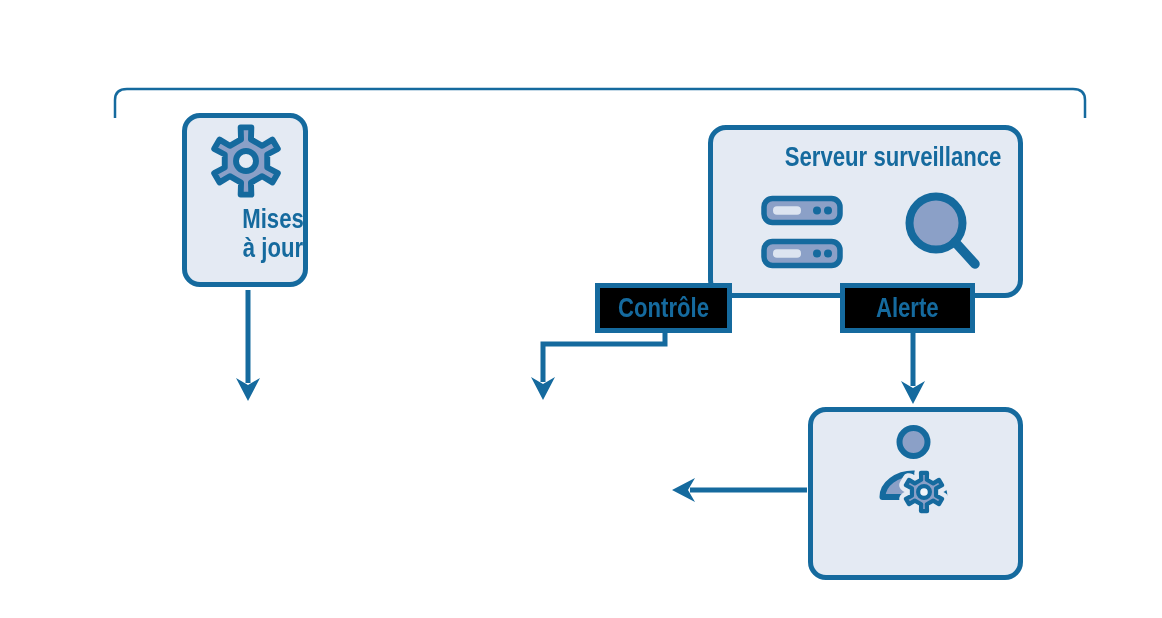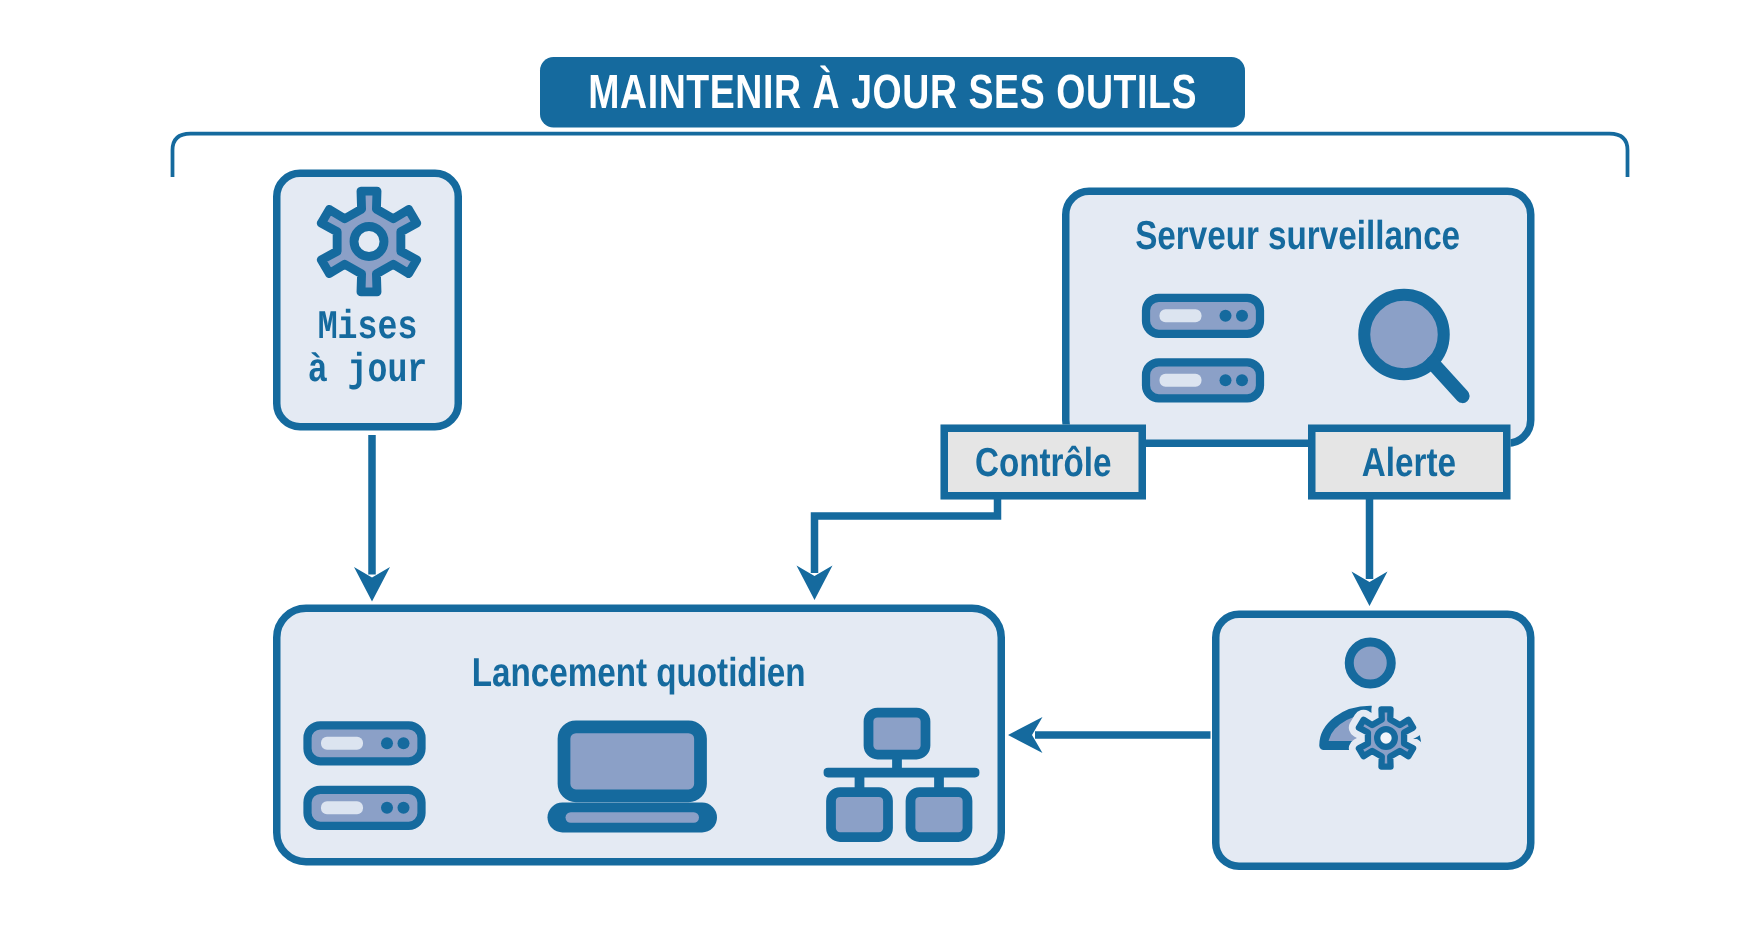--- a/index.html
+++ b/index.html
@@ -14,30 +14,30 @@
     display:flex;align-items:center;justify-content:center;
   }
   .banner .t{
     color:#ffffff;font-weight:bold;font-size:32px;white-space:nowrap;
     display:inline-block;transform:scaleX(0.78);transform-origin:center;letter-spacing:0.5px;
   }
   .card{
     position:absolute;background:#e4eaf3;border:5px solid #156a9e;border-radius:18px;z-index:2;
   }
   .tag{
-    position:absolute;background:#e5e5e5;border:5px solid #156a9e;border-radius:0;z-index:4;
-    display:flex;align-items:center;justify-content:center;margin-left:32px;
+    position:absolute;background:#000000;border:5px solid #156a9e;border-radius:0;z-index:4;
+    display:flex;align-items:center;justify-content:center;
   }
   .lbl{
     color:#156a9e;font-weight:bold;font-size:27px;white-space:nowrap;
     display:inline-block;transform:scaleX(0.82);transform-origin:center;
   }
-  .cardlabel{position:absolute;left:0;width:100%;text-align:center;}
+  .cardlabel{position:absolute;left:0;width:100%;text-align:center;padding-left:28px;}
   .icon{position:absolute;}
-  #card-mises{left:182px;top:113px;width:116px;height:164px;font-family:Liberation Mono, monospace;}
+  #card-mises{left:182px;top:113px;width:116px;height:164px;}
   #card-serveur{left:708px;top:125px;width:305px;height:163px;}
   #card-lancement{left:182px;top:403px;width:478px;height:164px;border-radius:22px;}
   #card-admin{left:808px;top:407px;width:205px;height:163px;}
   #tag-controle{left:595px;top:283px;width:127px;height:40px;}
   #tag-alerte{left:840px;top:283px;width:125px;height:40px;}
   .two-line span{display:block;line-height:29px;}
 </style>
 </head>
 <body>
 
@@ -48,23 +48,20 @@
       <rect x="4" y="3.5" width="76" height="24" rx="8.5" fill="#8ba0c7" stroke="#156a9e" stroke-width="5.5"></rect>
       <rect x="13" y="11.2" width="28" height="8.6" rx="4" fill="#dce4f0"></rect>
       <circle cx="57" cy="15.5" r="4" fill="#156a9e"></circle>
       <circle cx="68" cy="15.5" r="4" fill="#156a9e"></circle>
     </g>
   </defs>
 </svg>
 
 <div class="canvas">
 
-  <div class="banner">
-    <span class="t">MAINTENIR À JOUR SES OUTILS</span>
-  </div>
 
   <div class="card" id="card-mises">
     <svg class="icon" style="left:22px;top:6px" width="74" height="74" viewBox="0 0 100 100">
       <use href="#gear-shape" fill="#8ba0c7" stroke="#156a9e" stroke-width="8" stroke-linejoin="round"></use>
       <circle cx="50" cy="50" r="13.5" fill="#e4eaf3" stroke="#156a9e" stroke-width="8"></circle>
     </svg>
     <div class="cardlabel two-line" style="top:87px">
       <span class="lbl">Mises</span>
       <span class="lbl">à jour</span>
     </div>
@@ -87,42 +84,20 @@
   </div>
 
   <div class="tag" id="tag-controle">
     <span class="lbl">Contrôle</span>
   </div>
 
   <div class="tag" id="tag-alerte">
     <span class="lbl">Alerte</span>
   </div>
 
-  <div class="card" id="card-lancement">
-    <div class="cardlabel" style="top:25px">
-      <span class="lbl">Lancement quotidien</span>
-    </div>
-    <svg class="icon" style="left:13px;top:72px" width="86" height="31" viewBox="0 0 84 31">
-        <use href="#server-shape"></use>
-      </svg>
-    <svg class="icon" style="left:13px;top:115px" width="86" height="31" viewBox="0 0 84 31">
-        <use href="#server-shape"></use>
-      </svg>
-    <svg class="icon" style="left:176px;top:72px" width="117" height="78" viewBox="0 0 117 78">
-      <rect x="13" y="4.5" width="91" height="46" rx="8" fill="#8ba0c7" stroke="#156a9e" stroke-width="8.5"></rect>
-      <rect x="2" y="55" width="113" height="20" rx="10" fill="#156a9e"></rect>
-      <rect x="14" y="61.5" width="89" height="7" rx="3.5" fill="#8ba0c7"></rect>
-    </svg>
-    <svg class="icon" style="left:362px;top:63px" width="104" height="93" viewBox="0 0 104 93">
-      <path d="M49,30 L49,44 M3,44 L101,44 M24,44 L24,58 M77,44 L77,58" fill="none" stroke="#156a9e" stroke-width="6.5" stroke-linecap="round"></path>
-      <rect x="30" y="4" width="38" height="28" rx="6" fill="#8ba0c7" stroke="#156a9e" stroke-width="6.5"></rect>
-      <rect x="5" y="57" width="38" height="30" rx="6" fill="#8ba0c7" stroke="#156a9e" stroke-width="6.5"></rect>
-      <rect x="58" y="57" width="38" height="30" rx="6" fill="#8ba0c7" stroke="#156a9e" stroke-width="6.5"></rect>
-    </svg>
-  </div>
 
   <div class="card" id="card-admin">
     <svg class="icon" style="left:62px;top:10px" width="80" height="92" viewBox="0 0 80 92">
       <circle cx="38.5" cy="20" r="14" fill="#8ba0c7" stroke="#156a9e" stroke-width="6"></circle>
       <path d="M7.5,75 A31,23.5 0 0 1 69.5,75 Z" fill="#8ba0c7" stroke="#156a9e" stroke-width="6" stroke-linejoin="round"></path>
       <g transform="translate(28,49) scale(0.42)">
         <use href="#gear-shape" fill="#e4eaf3" stroke="#e4eaf3" stroke-width="32" stroke-linejoin="round"></use>
         <use href="#gear-shape" fill="#8ba0c7" stroke="#156a9e" stroke-width="10" stroke-linejoin="round"></use>
         <circle cx="50" cy="50" r="14" fill="#f2f5fa" stroke="#156a9e" stroke-width="10"></circle>
       </g>

